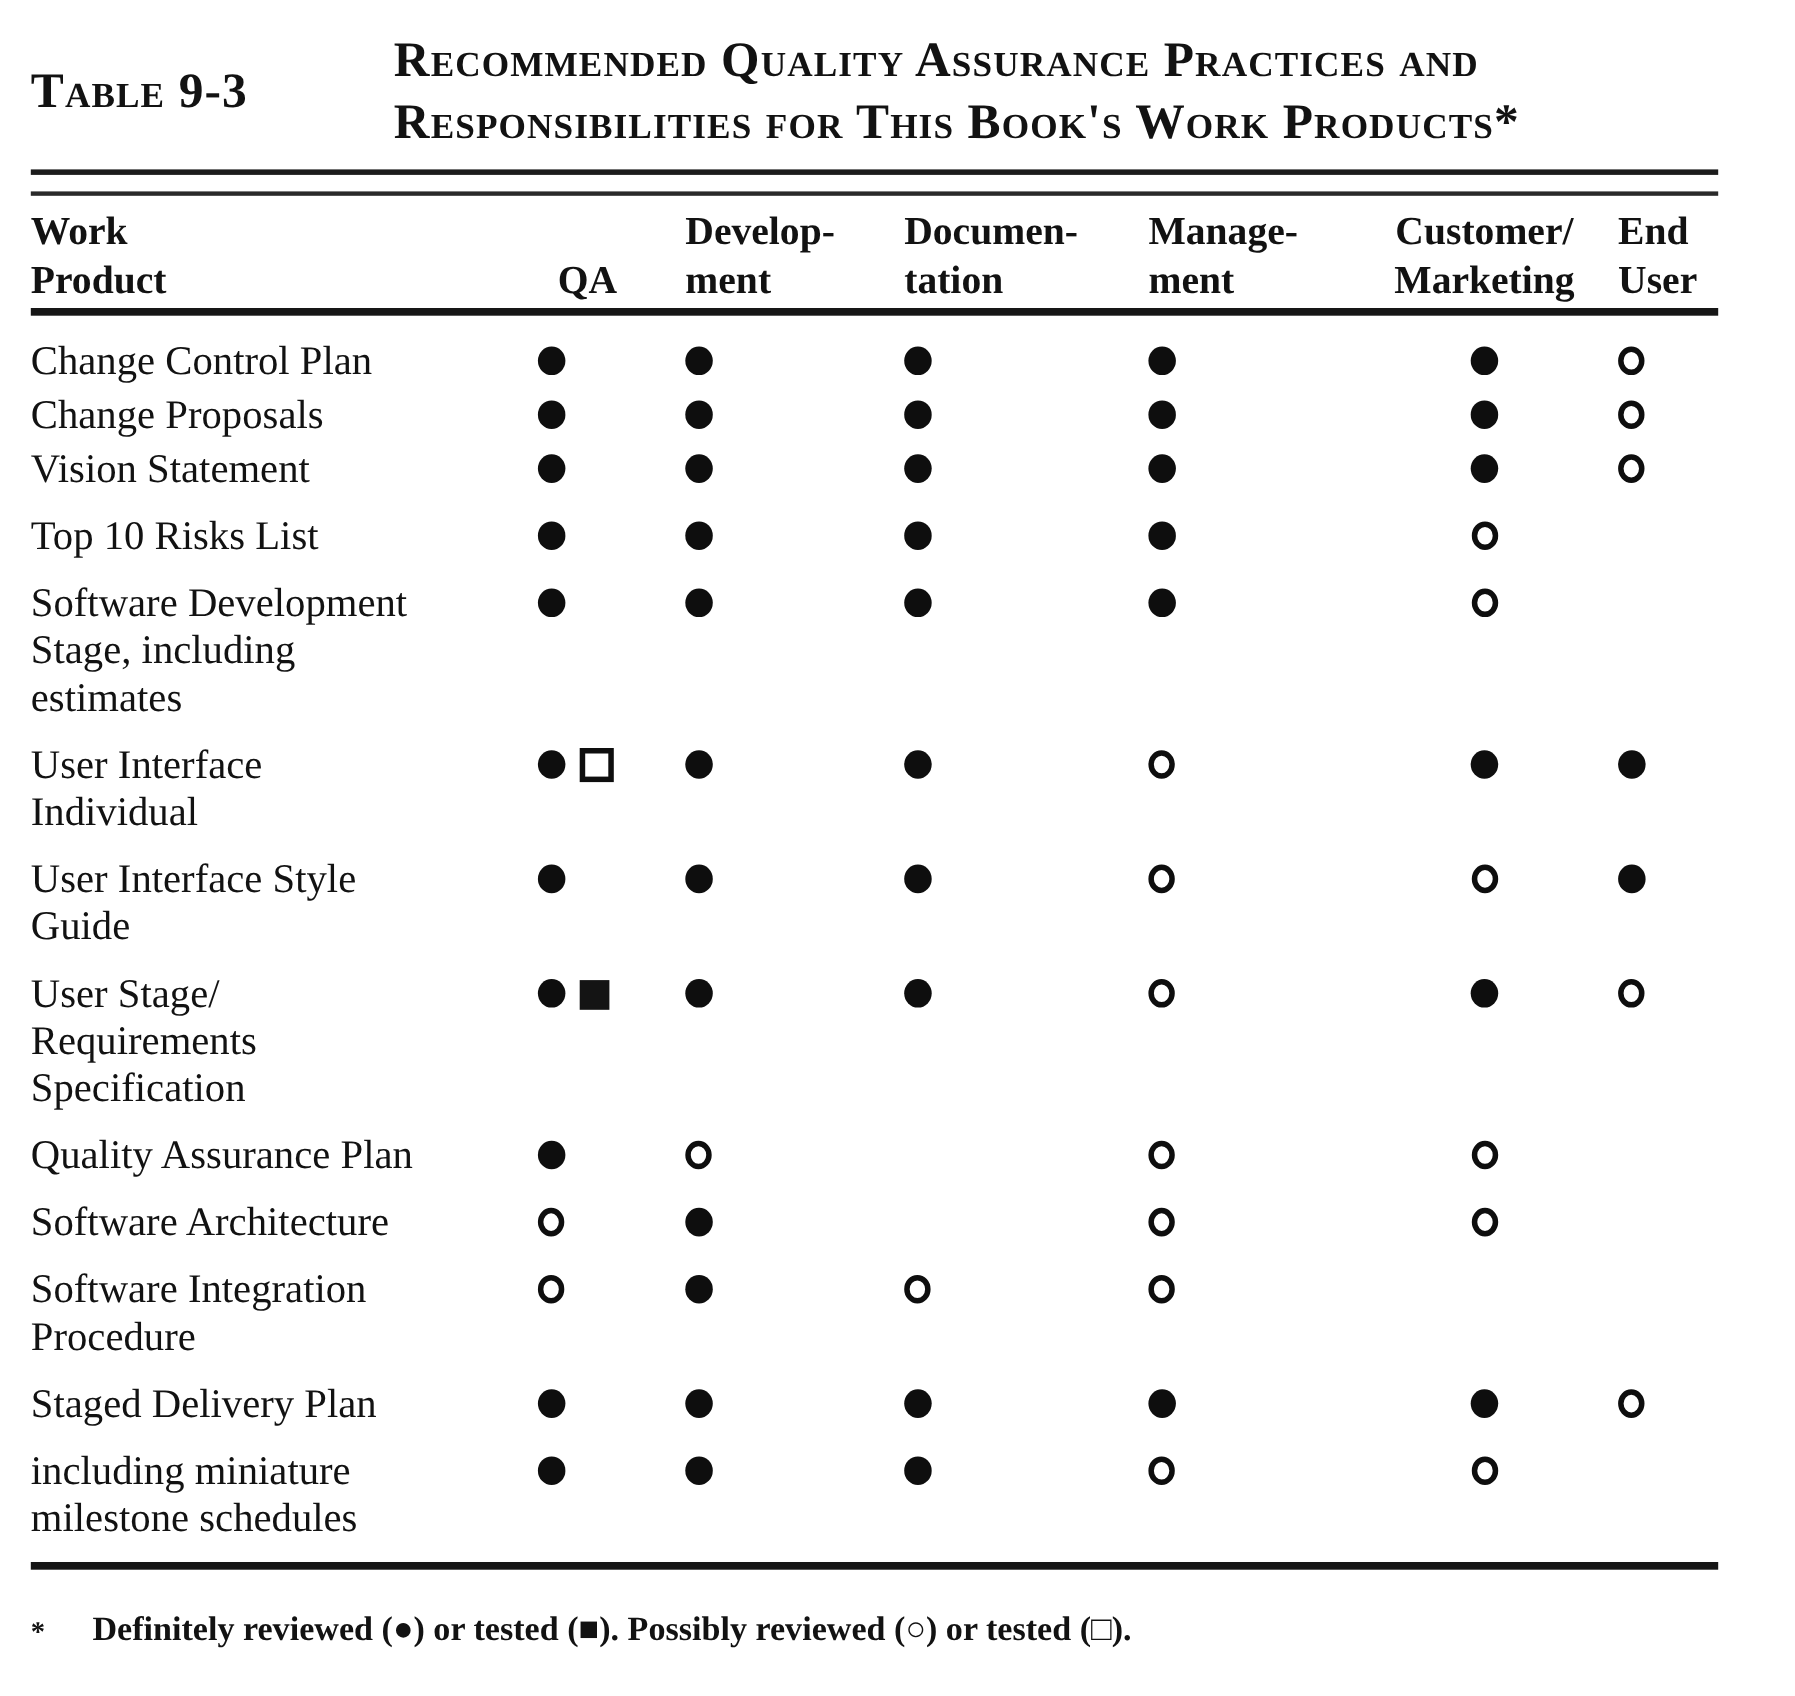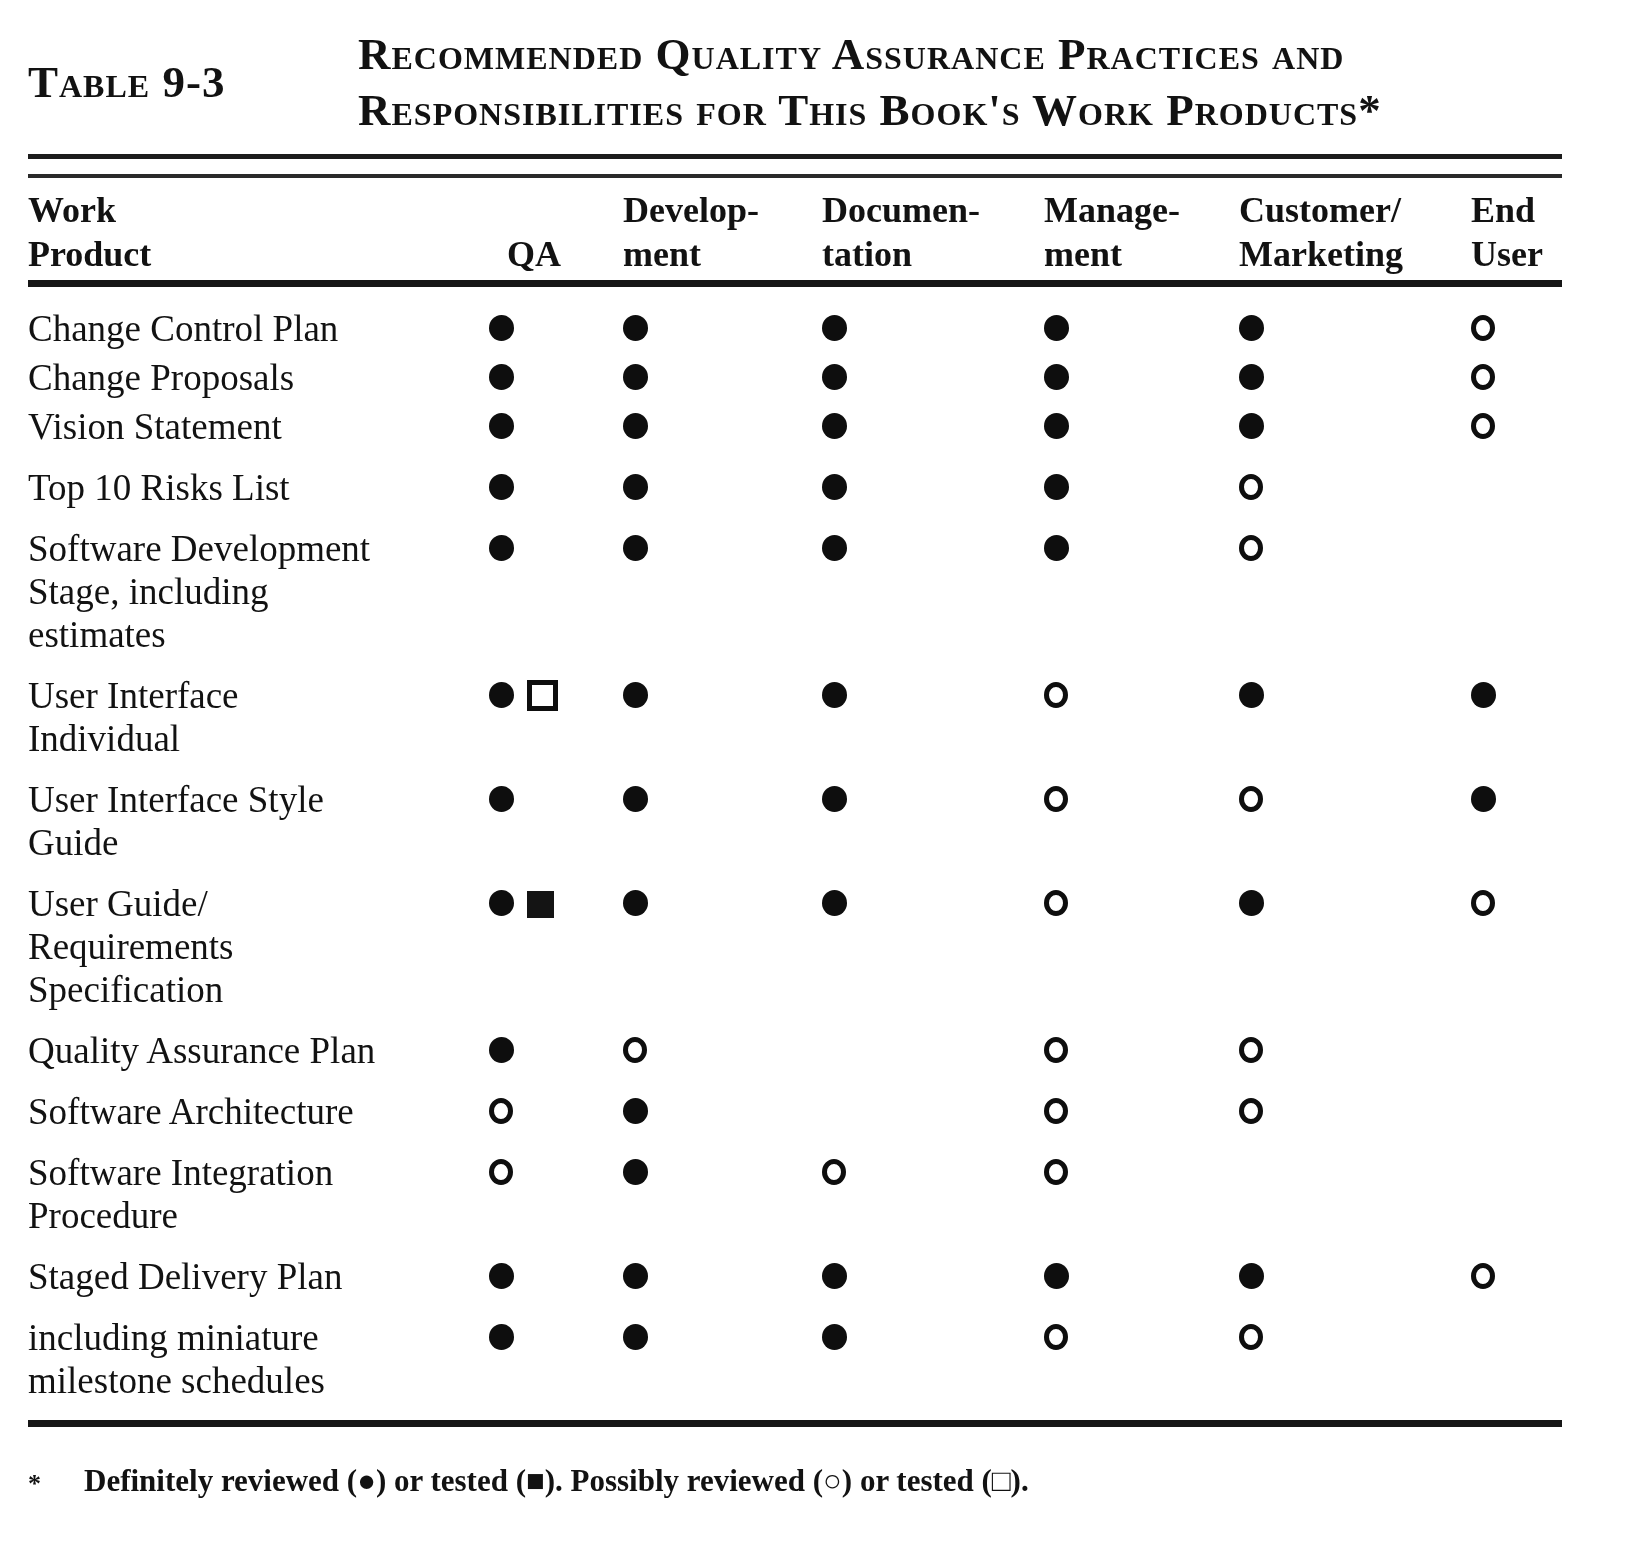--- a/index.html
+++ b/index.html
@@ -30,21 +30,21 @@
     margin-top:16px; height:15px;
     border-top:5px solid #1c1c1c;
     border-bottom:4px solid #2a2a2a;
   }
   .head-rule { height:7px; background:#161616; margin-top:4px; }
   .bottom-rule { height:7px; background:#161616; margin-top:6px; }
   
   .grid { display:grid; grid-template-columns:427px 155px 200px 220px 195px 235px 102px; }
   
   .c1 { padding-left:34px; } .c2 { padding-left:13px; } .c3 { padding-left:12px; }
-  .c4 { padding-left:14px; } .c5 { padding-left:14px; } .c6 { padding-left:11px; }
+  .c4 { padding-left:14px; } .c5 { padding-left:14px;text-align:center; } .c6 { padding-left:11px; }
   
   .header-row { margin-top:10px; }
   .hcell {
     display:flex; flex-direction:column; justify-content:flex-end;
     font-weight:bold; font-size:36px; line-height:44px;
   }
   .hcell.c1 { padding-left:52px; }
   
   .tbody { margin-top:20px; }
   .row { margin-bottom:18px; }
@@ -189,21 +189,21 @@
         </div>
         <div class="mcell c1"><span class="mark filled-circle"></span></div>
         <div class="mcell c2"><span class="mark filled-circle"></span></div>
         <div class="mcell c3"><span class="mark filled-circle"></span></div>
         <div class="mcell c4"><span class="mark open-circle"></span></div>
         <div class="mcell c5"><span class="mark open-circle"></span></div>
         <div class="mcell c6"><span class="mark filled-circle"></span></div>
       </div>
       <div class="grid row">
         <div class="product c0">
-          <div>User Guide/</div>
+          <div>User Stage/</div>
           <div>Requirements</div>
           <div>Specification</div>
         </div>
         <div class="mcell c1"><span class="mark filled-circle"></span><span class="mark filled-square"></span></div>
         <div class="mcell c2"><span class="mark filled-circle"></span></div>
         <div class="mcell c3"><span class="mark filled-circle"></span></div>
         <div class="mcell c4"><span class="mark open-circle"></span></div>
         <div class="mcell c5"><span class="mark filled-circle"></span></div>
         <div class="mcell c6"><span class="mark open-circle"></span></div>
       </div>

